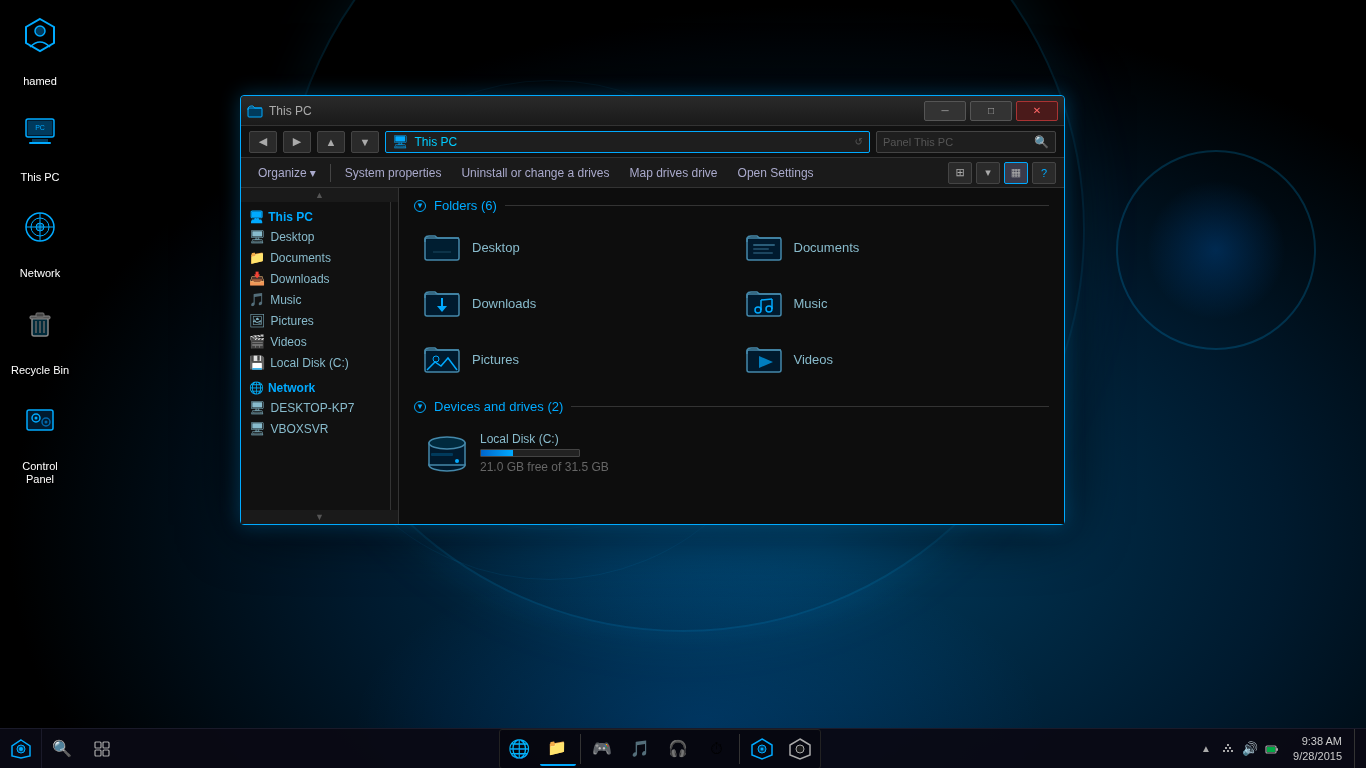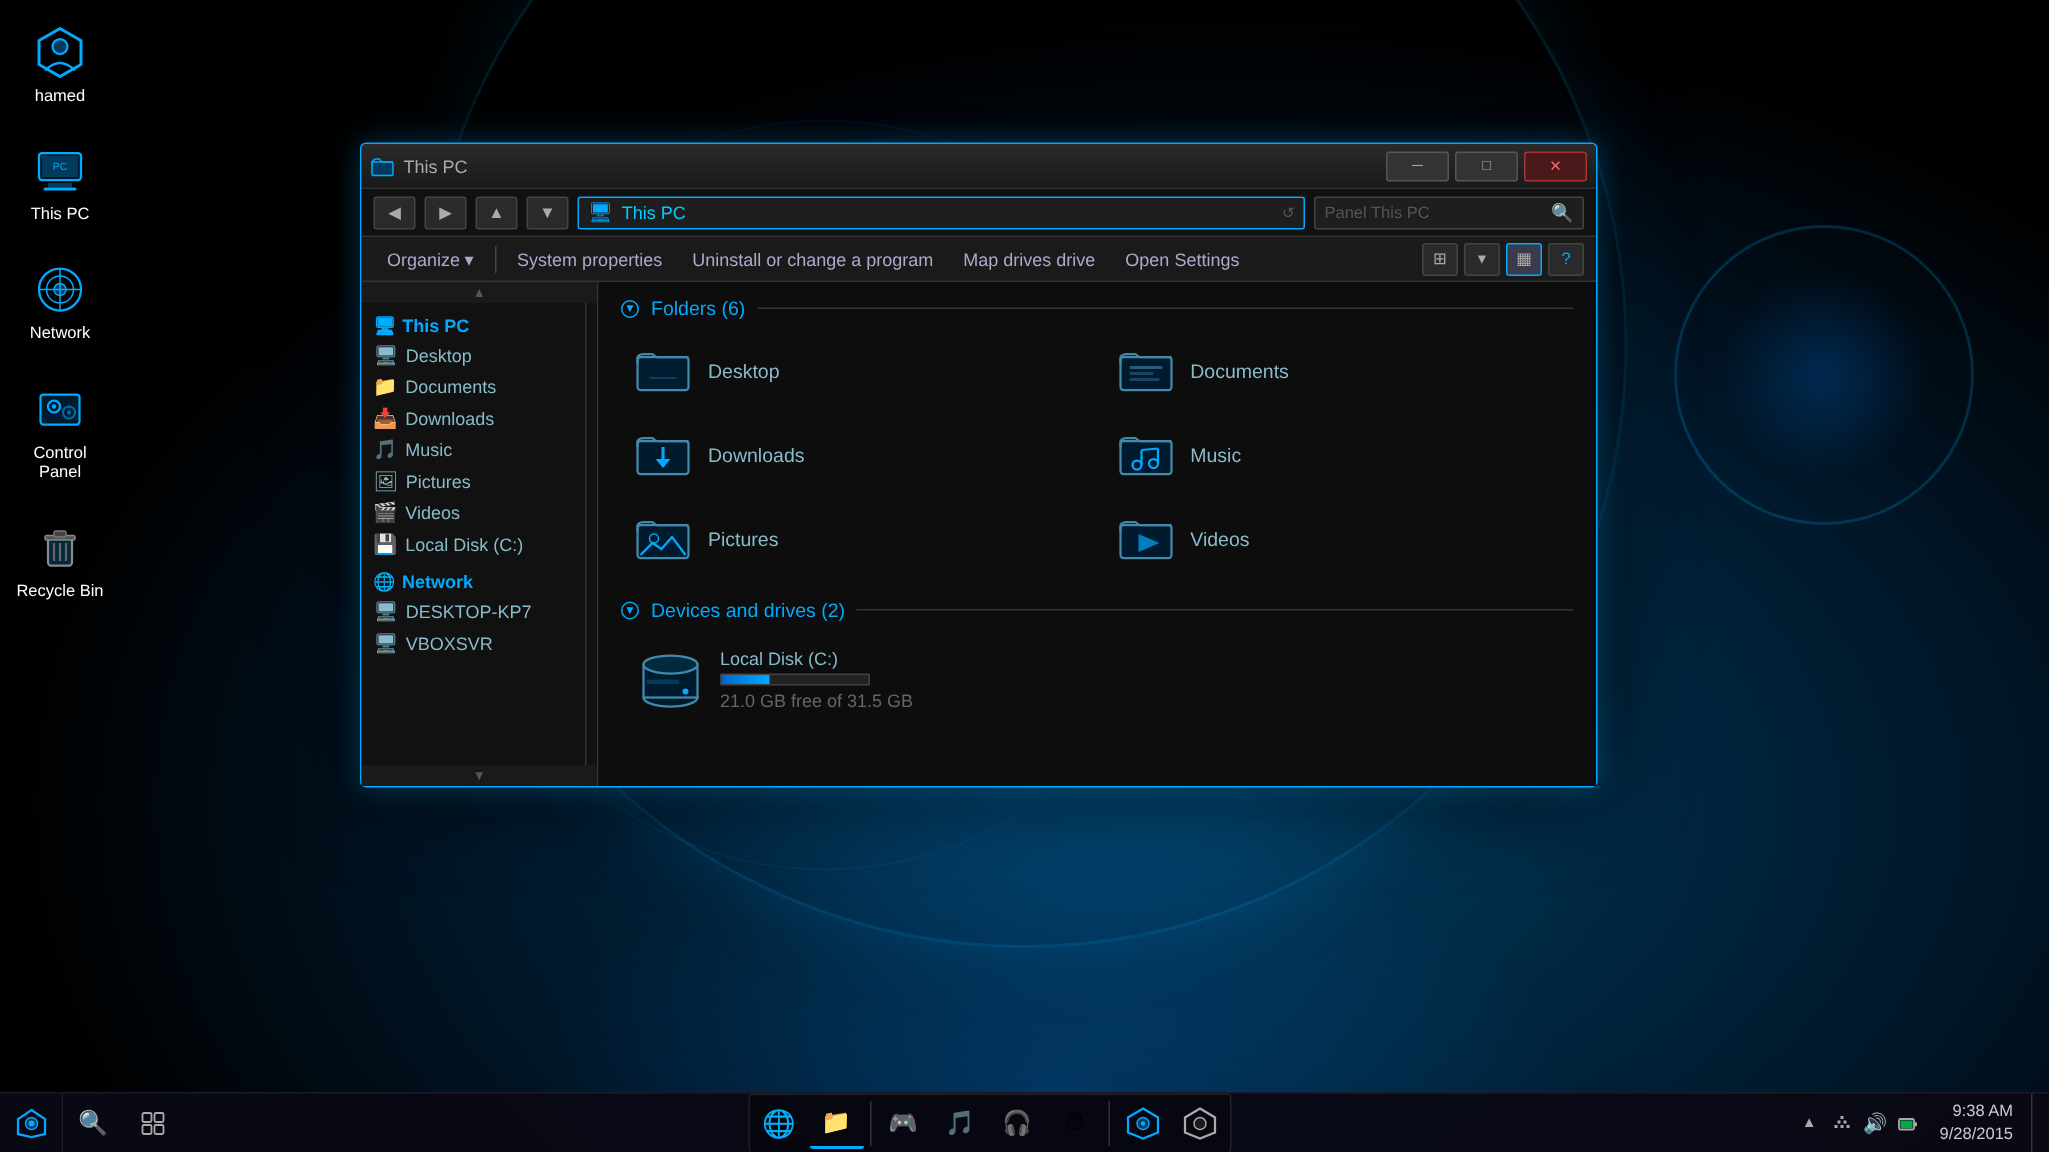--- a/index.html
+++ b/index.html
@@ -57,20 +57,21 @@
     }
     .desktop-icon {
       display: flex;
       flex-direction: column;
       align-items: center;
       cursor: pointer;
       padding: 5px;
       border-radius: 4px;
       width: 70px;
       margin-bottom: 8px;
+      gap: 17px;
     }
     .icon-img {
       width: 40px;
       height: 40px;
       display: flex;
       align-items: center;
       justify-content: center;
       font-size: 28px;
       margin-bottom: 3px;
     }
@@ -531,41 +532,41 @@
         <circle cx="18" cy="18" r="4" fill="#003a5c" stroke="#00aaff" stroke-width="1"></circle>
         <line x1="18" y1="4" x2="18" y2="32" stroke="#00aaff" stroke-width="1"></line>
         <line x1="4" y1="18" x2="32" y2="18" stroke="#00aaff" stroke-width="1"></line>
       </svg>
     </div>
     <span class="icon-label">Network</span>
   </div>
   <div class="desktop-icon">
     <div class="icon-img">
       <svg width="36" height="36" viewBox="0 0 36 36">
-        <rect x="5" y="8" width="26" height="20" rx="2" fill="#001a2e" stroke="#00aaff" stroke-width="1.5"></rect>
-        <circle cx="14" cy="16" r="4" fill="none" stroke="#00aaff" stroke-width="1.5"></circle>
-        <circle cx="14" cy="16" r="1.5" fill="#00aaff"></circle>
-        <circle cx="24" cy="20" r="4" fill="none" stroke="#0066aa" stroke-width="1.5"></circle>
-        <circle cx="24" cy="20" r="1.5" fill="#0066aa"></circle>
-      </svg>
-    </div>
-    <span class="icon-label">Control Panel</span>
-  </div>
-  <div class="desktop-icon">
-    <div class="icon-img">
-      <svg width="36" height="36" viewBox="0 0 36 36">
         <rect x="10" y="12" width="16" height="18" rx="2" fill="#002a3a" stroke="#888" stroke-width="1.5"></rect>
         <rect x="8" y="10" width="20" height="3" rx="1" fill="#555" stroke="#888" stroke-width="1"></rect>
         <rect x="14" y="7" width="8" height="4" rx="1" fill="#444" stroke="#777" stroke-width="1"></rect>
         <line x1="14" y1="15" x2="14" y2="27" stroke="#666" stroke-width="1.5"></line>
         <line x1="18" y1="15" x2="18" y2="27" stroke="#666" stroke-width="1.5"></line>
         <line x1="22" y1="15" x2="22" y2="27" stroke="#666" stroke-width="1.5"></line>
       </svg>
     </div>
     <span class="icon-label">Recycle Bin</span>
+  </div>
+  <div class="desktop-icon">
+    <div class="icon-img">
+      <svg width="36" height="36" viewBox="0 0 36 36">
+        <rect x="5" y="8" width="26" height="20" rx="2" fill="#001a2e" stroke="#00aaff" stroke-width="1.5"></rect>
+        <circle cx="14" cy="16" r="4" fill="none" stroke="#00aaff" stroke-width="1.5"></circle>
+        <circle cx="14" cy="16" r="1.5" fill="#00aaff"></circle>
+        <circle cx="24" cy="20" r="4" fill="none" stroke="#0066aa" stroke-width="1.5"></circle>
+        <circle cx="24" cy="20" r="1.5" fill="#0066aa"></circle>
+      </svg>
+    </div>
+    <span class="icon-label">Control Panel</span>
   </div>
 </div>
 
 <div class="explorer-window">
 
   <div class="title-bar">
     <div class="title-bar-left">
       <svg width="16" height="16" viewBox="0 0 16 16">
         <rect x="1" y="5" width="14" height="9" rx="1" fill="#003a5c" stroke="#00aaff" stroke-width="1"></rect>
         <path d="M1,7 L1,5 Q2,3 4,3 L6,3 Q7,5 8,5 L15,5" fill="none" stroke="#00aaff" stroke-width="1"></path>
@@ -598,21 +599,21 @@
   <div class="toolbar">
     <div class="toolbar-btn">
       <span>Organize</span>
       <span>▾</span>
     </div>
     <div class="toolbar-sep"></div>
     <div class="toolbar-btn">
       <span>System properties</span>
     </div>
     <div class="toolbar-btn">
-      <span>Uninstall or change a program</span>
+      <span>Uninstall or change a drives</span>
     </div>
     <div class="toolbar-btn">
       <span>Map drives drive</span>
     </div>
     <div class="toolbar-btn">
       <span>Open Settings</span>
     </div>
     <div class="toolbar-right">
       <div class="view-btn">⊞</div>
       <div class="view-btn">▾</div>

